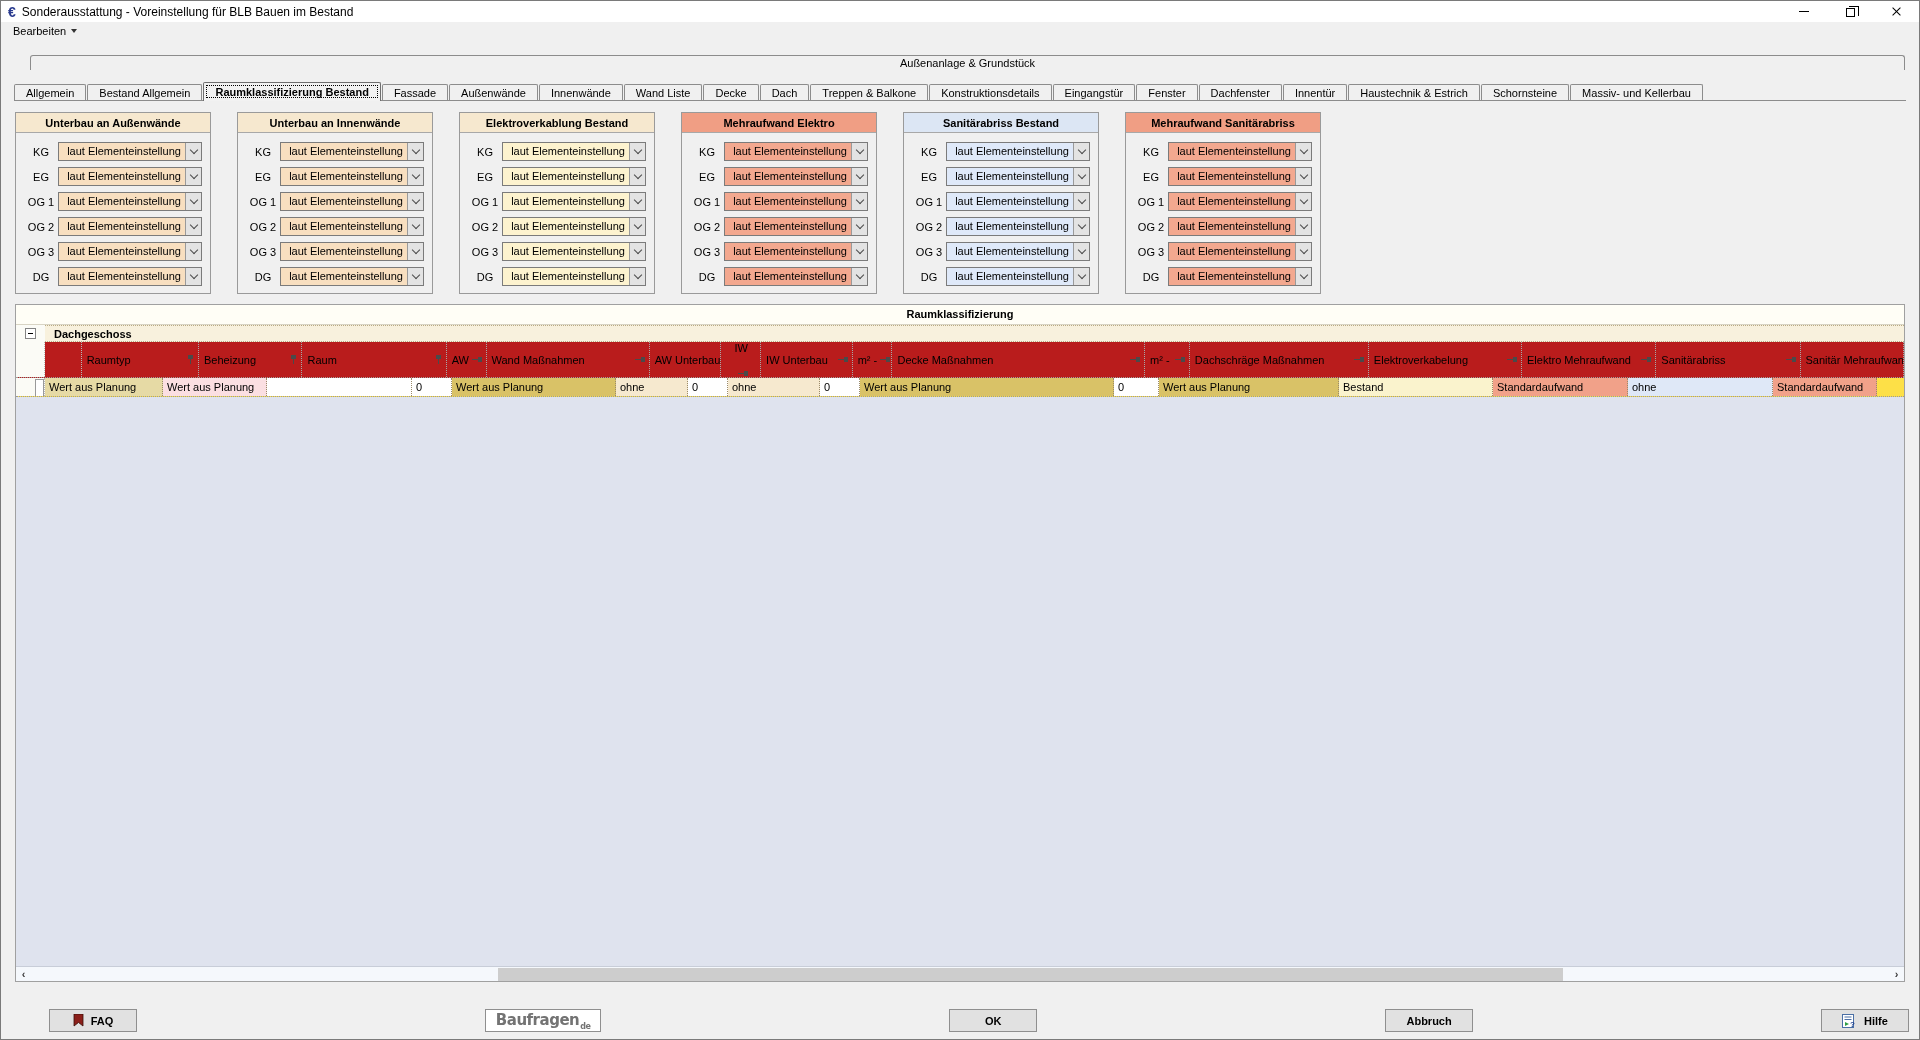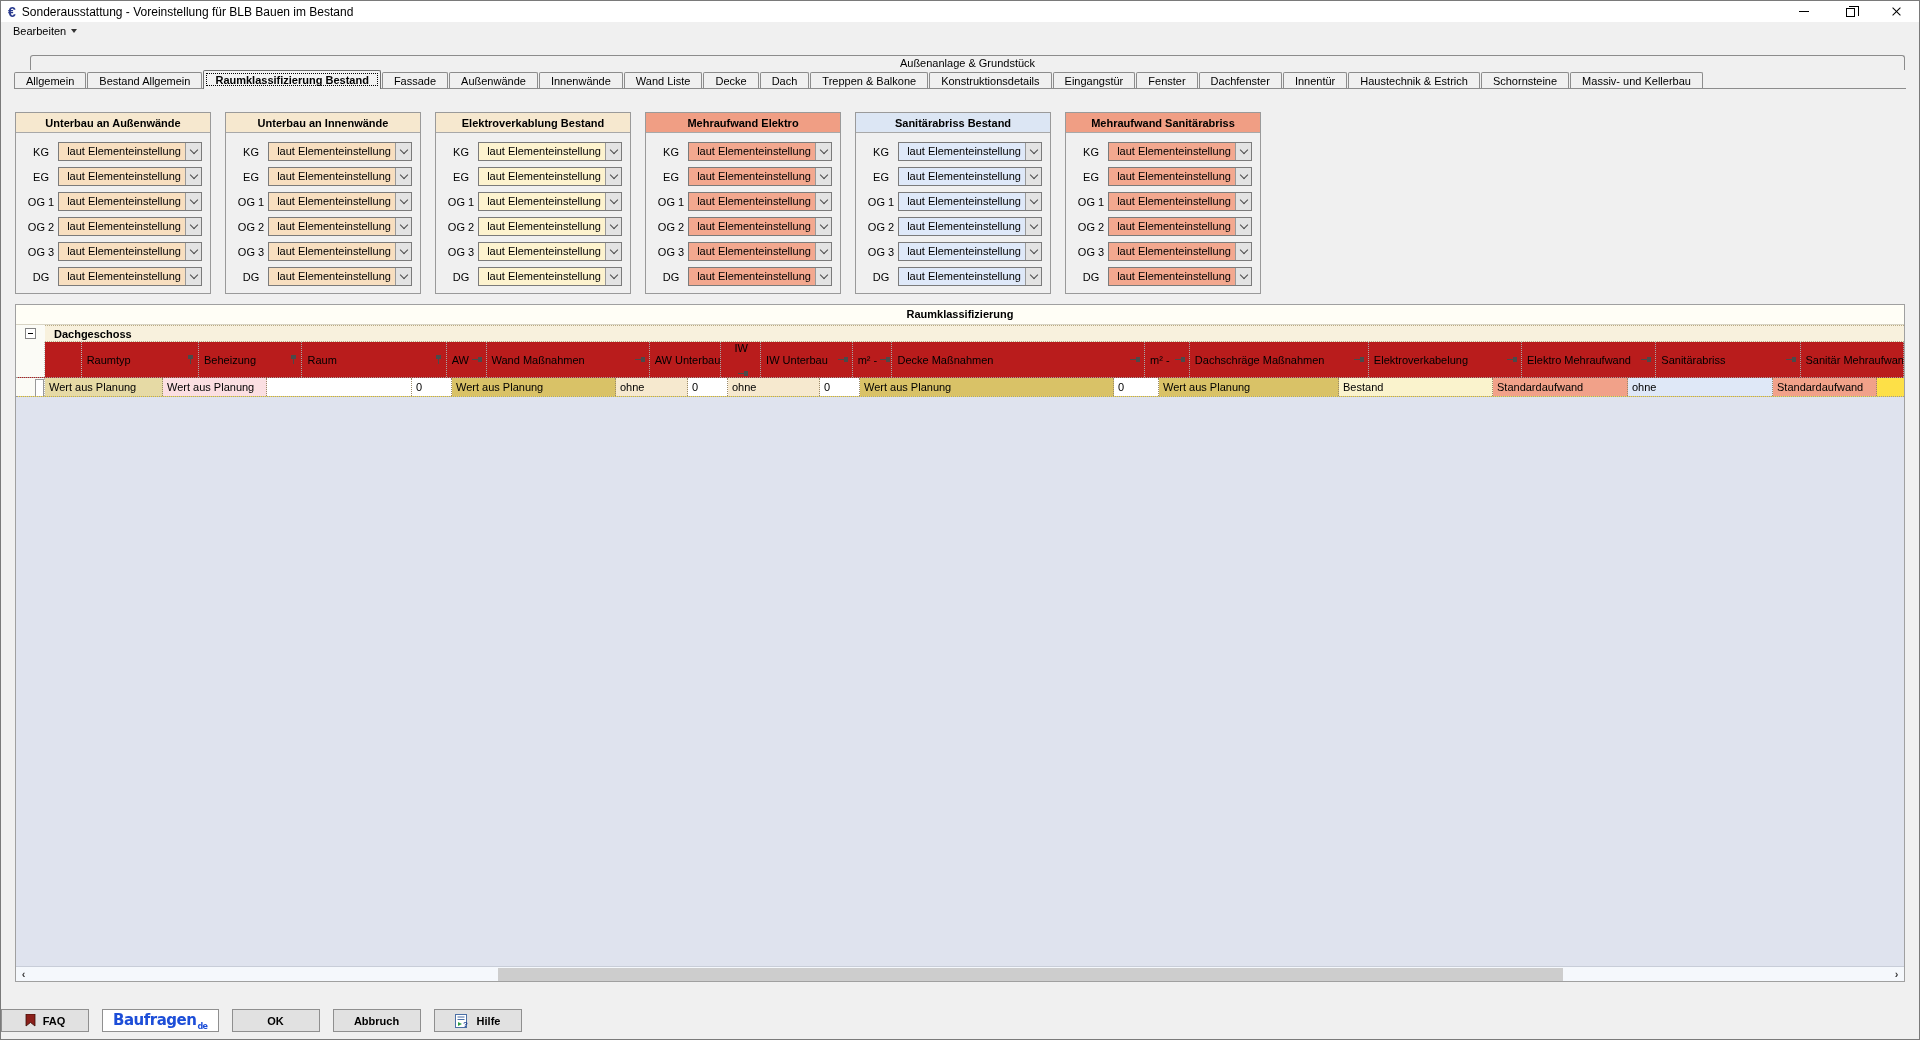--- a/index.html
+++ b/index.html
@@ -29,26 +29,26 @@
   .menubar { height:17px; background:#f0f0f0; display:flex; align-items:center; padding-left:7px; flex:0 0 auto; }
   .menu-item { display:flex; align-items:center; gap:5px; padding:1px 5px; }
   .caret-down { width:0; height:0; border-left:3px solid transparent; border-right:3px solid transparent; border-top:4px solid #333; margin-top:1px; }
 
   
   .content { flex:1; display:flex; flex-direction:column; padding:16px 13px; min-height:0; }
 
   
   .tabs1 { height:15px; margin:0 1px 0 16px; flex:0 0 auto; }
   .tab-wide { height:15px; border:1px solid #8c8c8c; border-bottom:none; border-radius:3px 3px 0 0; background:#f0f0f0; text-align:center; line-height:15px; }
-  .tabs2 { display:flex; height:19px; flex:0 0 auto; align-items:flex-end; border-bottom:1px solid #8c8c8c; }
+  .tabs2 { display:flex; height:19px; flex:0 0 auto; align-items:flex-end; border-bottom:1px solid #8c8c8c;margin-top:12px; }
   .tab { height:16px; line-height:16px; padding:0 11px; border:1px solid #8c8c8c; border-bottom:none; border-radius:2px 2px 0 0; background:#f0f0f0; white-space:nowrap; margin-right:1px; }
   .tab.active { height:19px; line-height:18px; font-weight:bold; background:#f2f2f2; outline:1px dotted #000; outline-offset:-4px; margin-bottom:-1px; border-color:#6e6e6e; }
 
   
-  .panels { display:flex; gap:14px; margin:23px 1px 10px 1px; flex:0 0 auto; }
+  .panels { display:flex; gap:26px; margin:11px 1px 10px 1px; flex:0 0 auto; }
   .panel { width:196px; border:1px solid #9a9a9a; background:#f0f0f0; }
   .panel-header { height:20px; line-height:20px; text-align:center; font-weight:bold; border-bottom:1px solid #a8a8a8; }
   .panel-body { padding:9px 8px 7px 8px;text-align:center; }
   .panel-row { display:flex; align-items:center; margin-bottom:6px; }
   .panel-row:last-child { margin-bottom:0; }
   .floor-label { width:34px; }
   .dd { flex:1; height:19px; border:1px solid #7b7b7b; display:flex; align-items:stretch; background:#fff; }
   .dd-text { flex:1; padding:2px 0 0 4px; overflow:hidden; white-space:nowrap; }
   .dd-btn { width:16px; background:#e3e3e3; border-left:1px solid #9a9a9a; display:flex; align-items:center; justify-content:center; }
   .chev { width:6px; height:6px; border-left:1px solid #4a4a4a; border-bottom:1px solid #4a4a4a; transform:rotate(-45deg); margin-top:-3px; }
@@ -75,24 +75,24 @@
   .row-gutter { width:29px; border-right:1px dotted #b8b8b8; background:#fbfbf6; display:flex; align-items:center; }
   .row-selector { width:17px; height:17px; margin-left:19px; background:#fff; border:1px solid #9a9a9a; border-bottom:none; }
   .data-cell { padding:3px 0 0 4px; border-right:1px dotted #9a8a6a; overflow:hidden; white-space:nowrap; }
   .grid-empty { flex:1; background:#dfe3ee; }
   .hscroll { height:15px; background:#f5f8fc; border-top:1px solid #c8cdd8; position:relative; flex:0 0 auto; display:flex; }
   .scroll-arrow { width:15px; height:100%; display:flex; align-items:center; justify-content:center; color:#3a3a3a; font-size:11px; font-weight:bold; }
   .scroll-arrow.right { margin-left:auto; }
   .scroll-thumb { position:absolute; left:482px; top:1px; width:1065px; height:13px; background:#cdcdcd; }
 
   
-  .footer { height:37px; flex:0 0 auto; display:flex; align-items:center; justify-content:flex-start; gap:13px; padding-right:10px; }
+  .footer { height:37px; flex:0 0 auto; display:flex; align-items:center; justify-content:space-between; padding-right:10px;padding-left:48px; }
   .btn { height:23px; min-width:88px; background:#e1e1e1; border:1px solid #8f8f8f; display:flex; align-items:center; justify-content:center; gap:7px; font-weight:bold; padding:0 10px; }
   .btn-logo { background:#fff; min-width:100px; }
-  .logo-text { font-weight:bold; font-size:15px; color:#1d4ed8; letter-spacing:-0.5px; font-family:"DejaVu Sans", sans-serif; }
+  .logo-text { font-weight:bold; font-size:15px; color:#737373; letter-spacing:-0.5px; font-family:"DejaVu Sans", sans-serif; }
   .logo-de { font-size:8px; vertical-align:sub; margin-left:1px; }
   .icon-faq { width:11px; height:13px; flex:0 0 auto; }
   .icon-help { width:15px; height:14px; flex:0 0 auto; }
 </style>
 </head>
 <body>
 
 <div class="window">
 
   <div class="titlebar">

